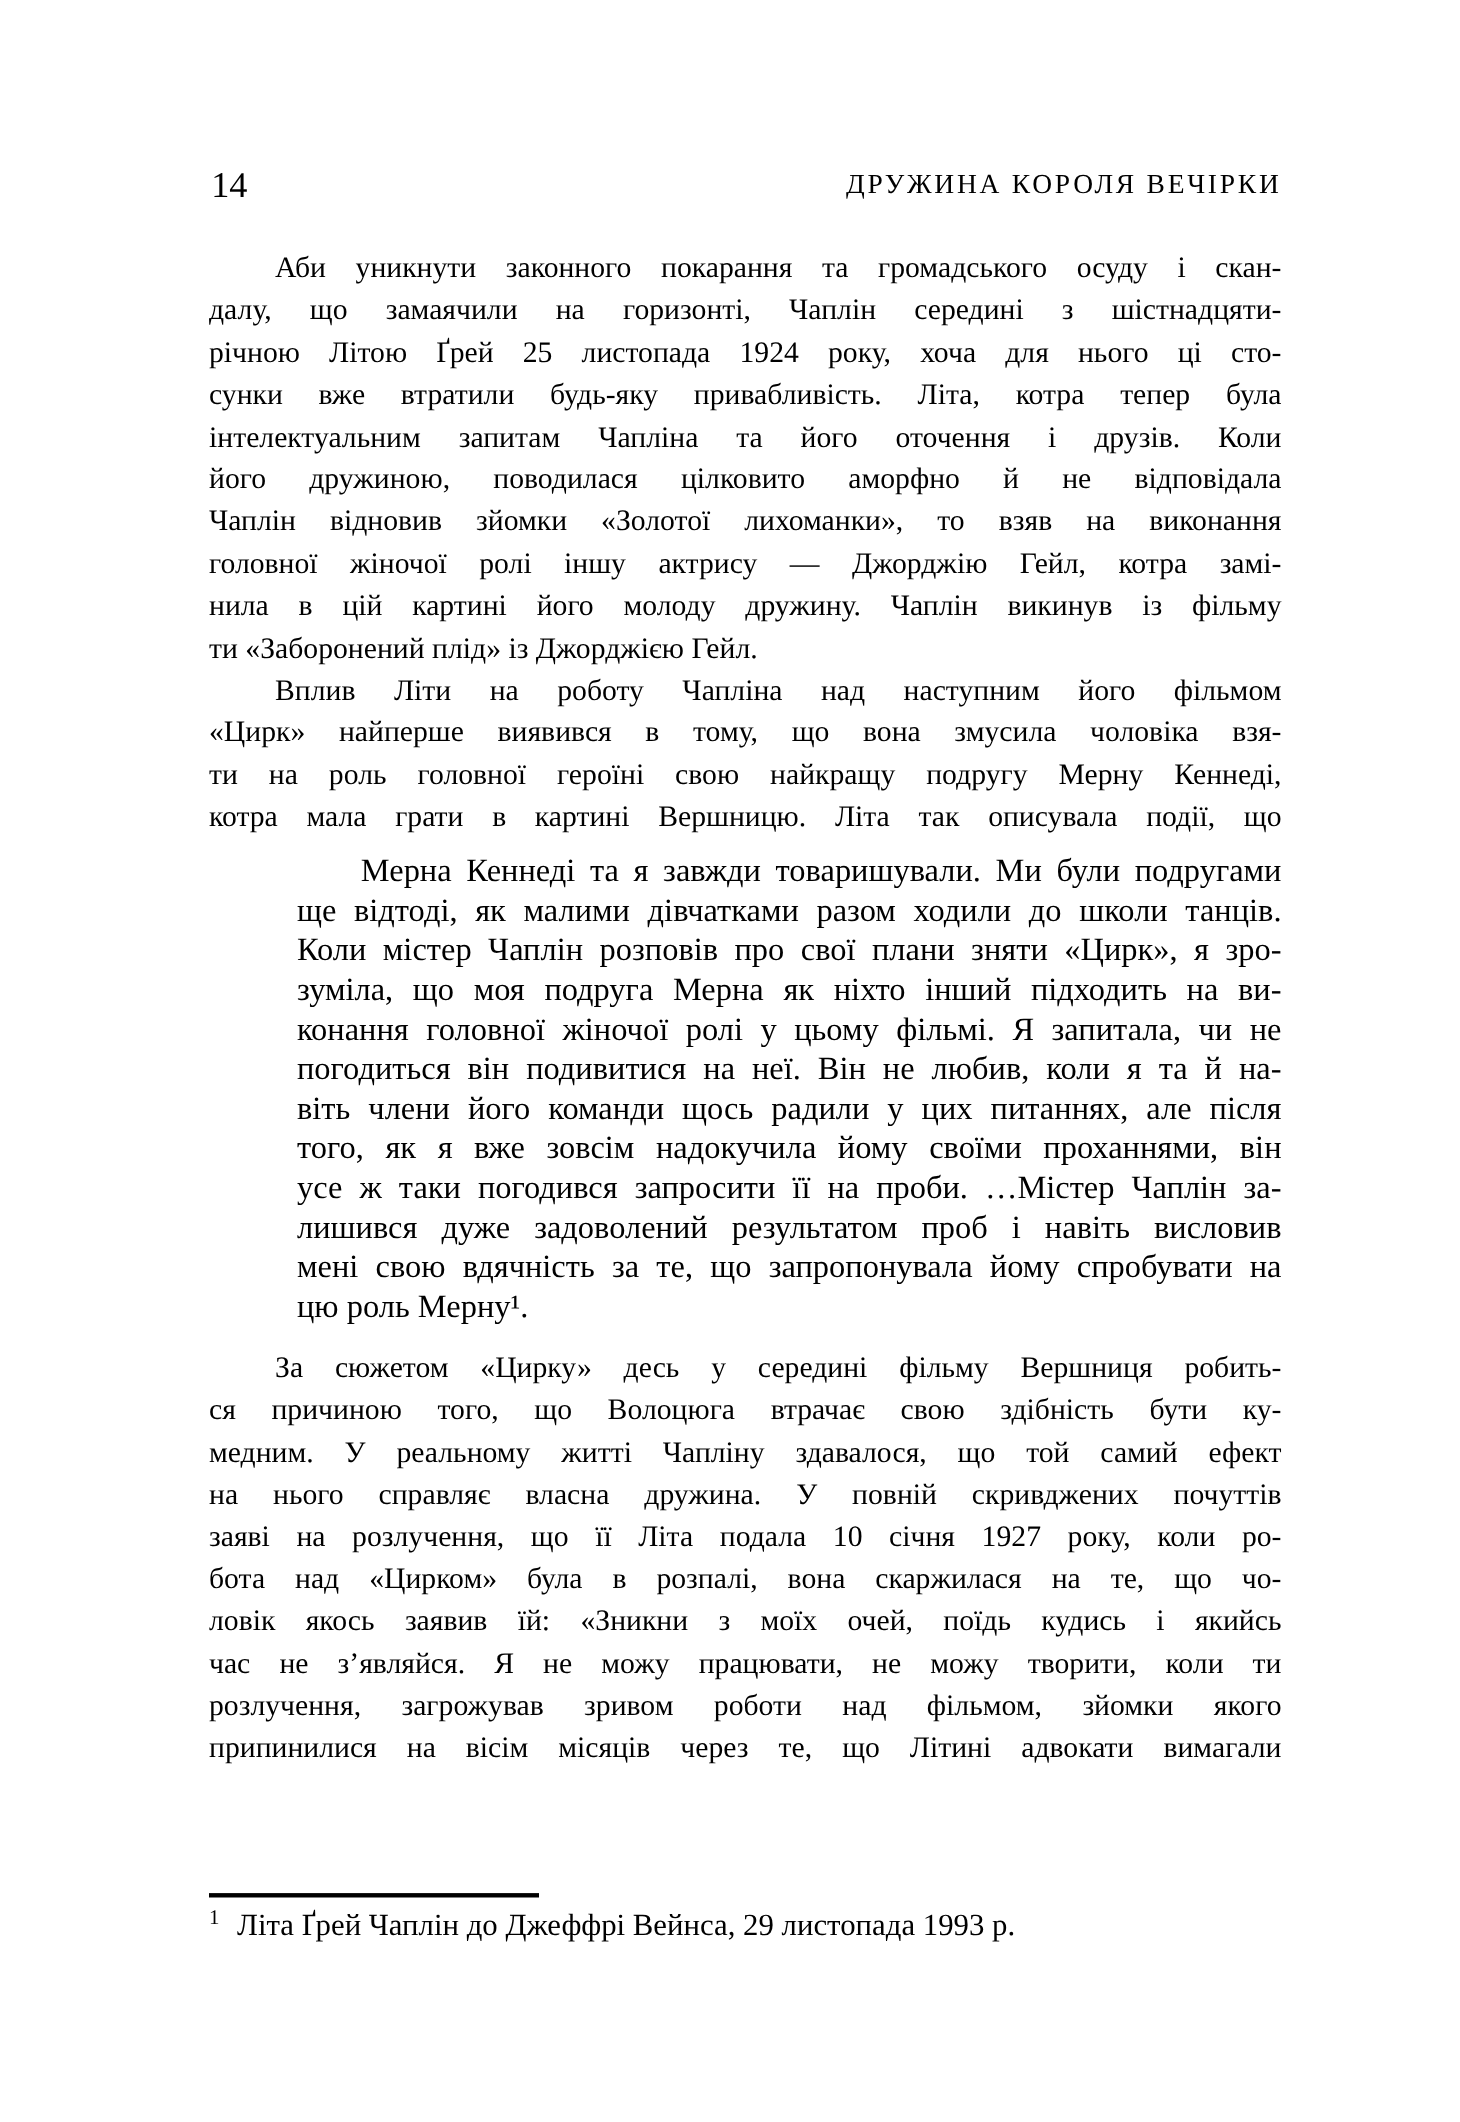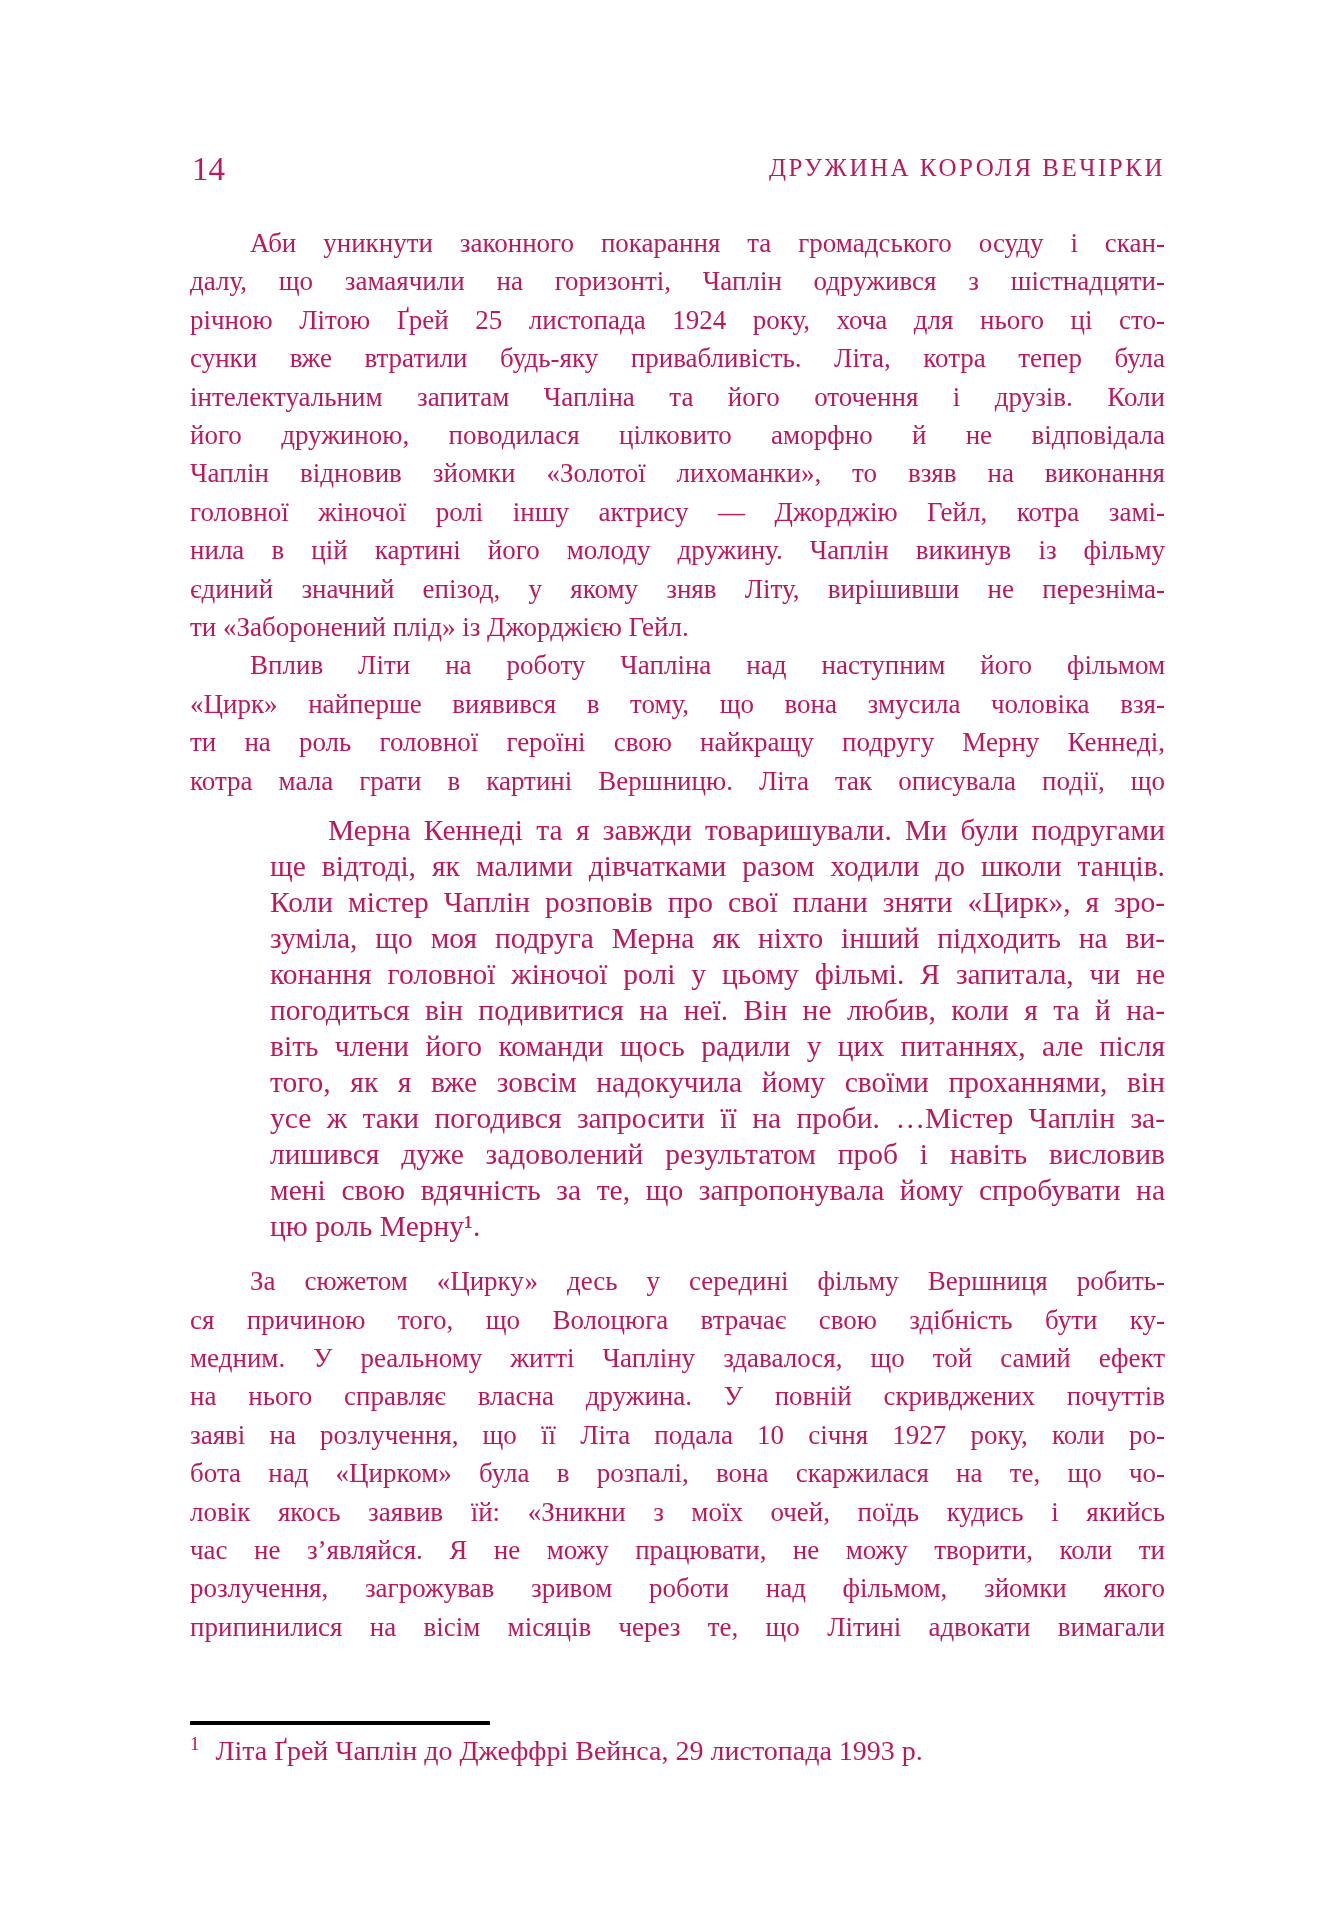--- a/index.html
+++ b/index.html
@@ -5,21 +5,21 @@
   html, body {
     margin: 0;
     padding: 0;
     background: #ffffff;
   }
   .page {
     position: relative;
     width: 1327px;
     height: 1929px;
     background: #ffffff;
-    color: #be185d;
+    color: #000000;
     font-family: "Liberation Serif", "DejaVu Serif", serif;
     overflow: hidden;
   }
   .running-header {
     position: absolute;
     top: 148px;
     left: 190px;
     width: 975px;
     height: 42px;
   }
@@ -96,29 +96,28 @@
 <div class="page">
 
   <div class="running-header">
     <span class="page-number">14</span>
     <div class="running-title">ДРУЖИНА КОРОЛЯ ВЕЧІРКИ</div>
   </div>
 
   <div class="body-text">
       <div class="para">
         <div class="line first">Аби уникнути законного покарання та громадського осуду і скан-</div>
-        <div class="line">далу, що замаячили на горизонті, Чаплін одружився з шістнадцяти-</div>
+        <div class="line">далу, що замаячили на горизонті, Чаплін середині з шістнадцяти-</div>
         <div class="line">річною Літою Ґрей 25 листопада 1924 року, хоча для нього ці сто-</div>
         <div class="line">сунки вже втратили будь-яку привабливість. Літа, котра тепер була</div>
         <div class="line">інтелектуальним запитам Чапліна та його оточення і друзів. Коли</div>
         <div class="line">його дружиною, поводилася цілковито аморфно й не відповідала</div>
         <div class="line">Чаплін відновив зйомки «Золотої лихоманки», то взяв на виконання</div>
         <div class="line">головної жіночої ролі іншу актрису — Джорджію Гейл, котра замі-</div>
         <div class="line">нила в цій картині його молоду дружину. Чаплін викинув із фільму</div>
-        <div class="line">єдиний значний епізод, у якому зняв Літу, вирішивши не перезніма-</div>
         <div class="line last">ти «Заборонений плід» із Джорджією Гейл.</div>
       </div>
       <div class="para">
         <div class="line first">Вплив Літи на роботу Чапліна над наступним його фільмом</div>
         <div class="line">«Цирк» найперше виявився в тому, що вона змусила чоловіка взя-</div>
         <div class="line">ти на роль головної героїні свою найкращу подругу Мерну Кеннеді,</div>
         <div class="line">котра мала грати в картині Вершницю. Літа так описувала події, що</div>
       </div>
       <div class="quote">
         <div class="line first">Мерна Кеннеді та я завжди товаришували. Ми були подругами</div>

